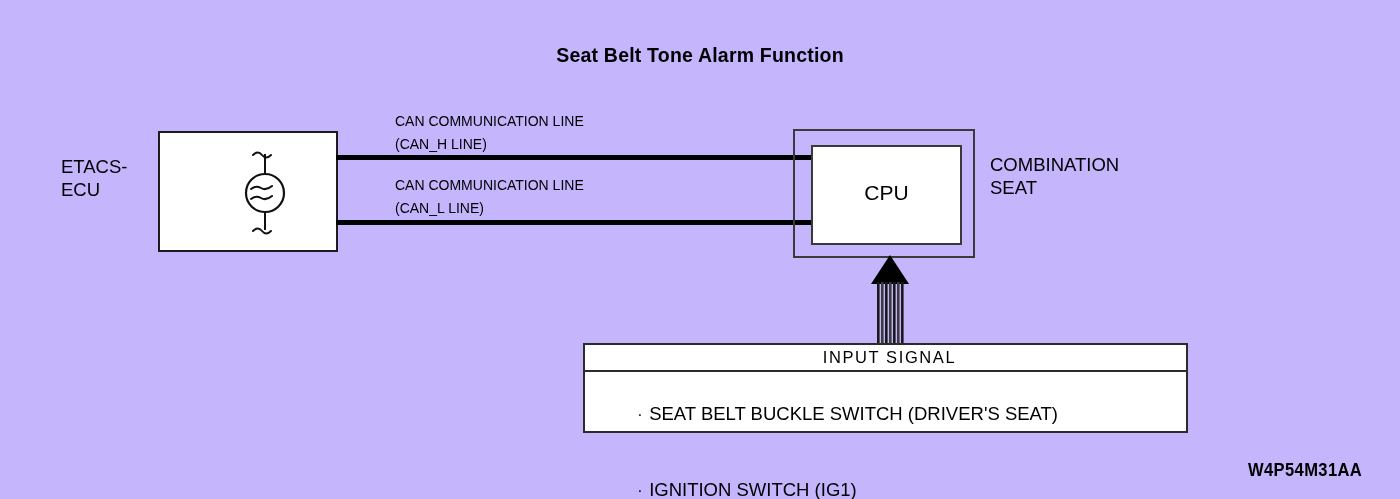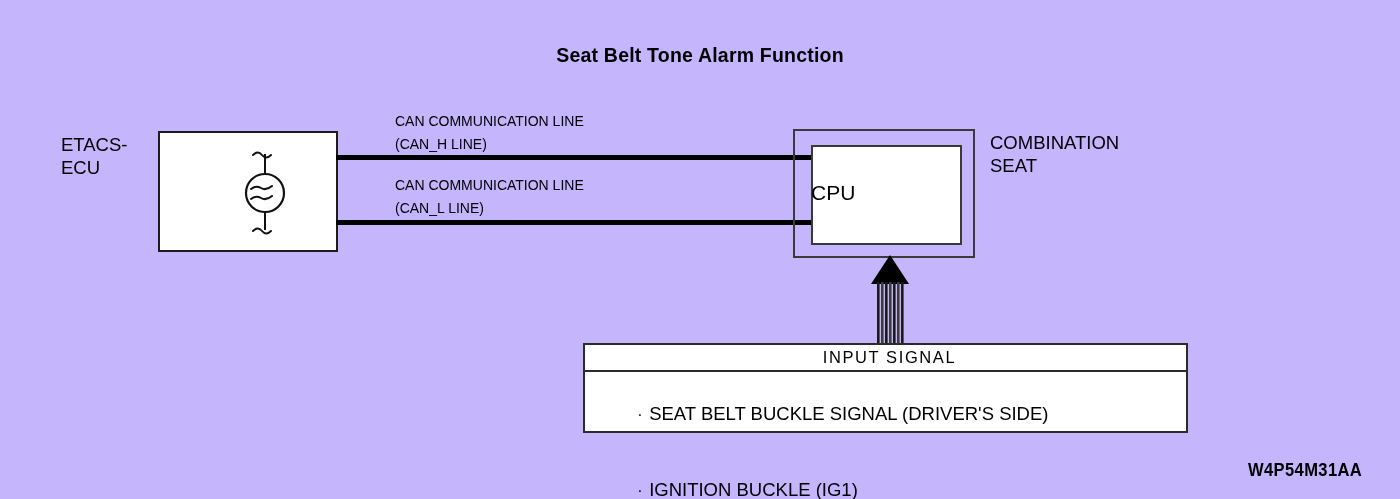--- a/index.html
+++ b/index.html
@@ -32,20 +32,21 @@
     white-space: pre;
   }
 
   
   .plain {
     position: absolute;
     font-size: 18.5px;
     line-height: 23px;
     white-space: pre;
     color: #000;
+    margin-top: 22px;
   }
 
   
   #etacs-label {
     left: 61px;
     top: 133px;
   }
   #etacs-box {
     position: absolute;
     left: 158px;
@@ -103,21 +104,21 @@
     height: 100px;
     border: 2.2px solid #3a3a3a;
     background: #fff;
     box-sizing: border-box;
   }
   #cpu-label {
     position: absolute;
     left: 811px;
     top: 181px;
     width: 151px;
-    text-align: left;
+    text-align: center;
     font-size: 21px;
     white-space: pre;
   }
   #combination-meter-label {
     left: 990px;
     top: 131px;
   }
 
   
   #bundle-arrow {
@@ -237,23 +238,23 @@
     <rect x="29" y="27" width="2.6" height="65" fill="#3c3c3c"></rect>
     <rect x="33" y="27" width="2.6" height="65" fill="#1a1a1a"></rect>
     <rect x="37" y="27" width="2.6" height="65" fill="#3c3c3c"></rect>
     <rect x="41" y="27" width="2.6" height="65" fill="#1a1a1a"></rect>
   </svg>
 
   <div id="input-signal-box">
     <div id="input-signal-header">INPUT SIGNAL</div>
     <div id="input-signal-list">
       <div class="signal-item">
-        <span class="bullet-dot">·</span><span>SEAT BELT BUCKLE SIGNAL (DRIVER'S SIDE)</span>
+        <span class="bullet-dot">·</span><span>SEAT BELT BUCKLE SWITCH (DRIVER'S SEAT)</span>
       </div>
       <div class="signal-item">
-        <span class="bullet-dot">·</span><span>IGNITION BUCKLE (IG1)</span>
+        <span class="bullet-dot">·</span><span>IGNITION SWITCH (IG1)</span>
       </div>
     </div>
   </div>
 
   <div id="figure-code">W4P54M31AA</div>
 
 </div>
 
 </body></html>

